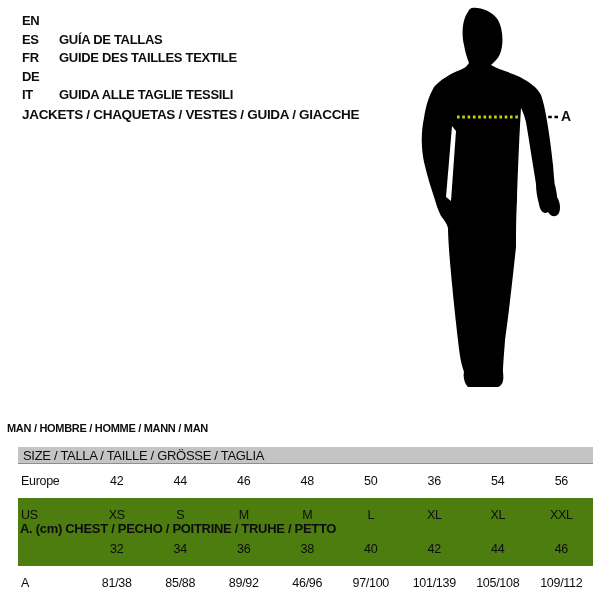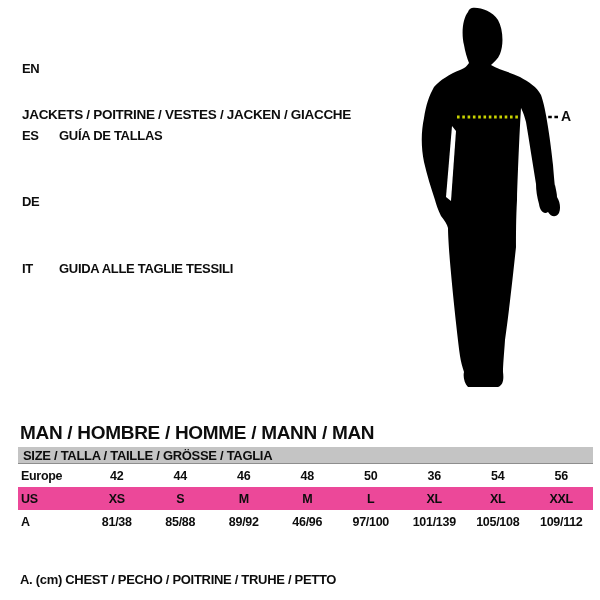--- a/index.html
+++ b/index.html
@@ -2,72 +2,76 @@
 <html><head>
 <meta charset="utf-8">
 <style>
   html,body{margin:0;padding:0;background:#ffffff;}
   body{width:600px;height:600px;font-family:"Liberation Sans",sans-serif;color:#0d0d0d;}
   .page{position:relative;width:600px;height:600px;overflow:hidden;background:#fff;}
 
   
   .lang-list{position:absolute;left:22px;top:12px;font-size:13px;font-weight:bold;
              line-height:18.5px;letter-spacing:-0.3px;}
-  .lang-row{display:flex;margin-top:48px;}
+  .lang-row{display:flex;}
   .lang-code{width:37px;flex:0 0 37px;}
 
   
   .categories{position:absolute;left:22px;top:105px;font-size:13.5px;font-weight:bold;
               line-height:19px;letter-spacing:-0.3px;}
 
   
   .figure-svg{position:absolute;left:0;top:0;width:600px;height:600px;pointer-events:none;}
   .measure-label{position:absolute;left:561px;top:108px;font-size:14px;font-weight:bold;}
 
   
-  .section-title{position:absolute;left:20px;top:422px;font-size:19px;font-weight:bold;
+  .section-title{position:absolute;left:7px;top:422px;font-size:11px;font-weight:bold;
                  letter-spacing:-0.3px;}
 
   
   .size-table{position:absolute;left:18px;top:447px;width:575px;border-collapse:collapse;
-              table-layout:fixed;font-size:12.5px;font-weight:bold;letter-spacing:-0.3px;}
-  .size-table td{padding:0;margin:0;text-align:center;height:23px;vertical-align:middle;}
+              table-layout:fixed;font-size:12.5px;font-weight:normal;letter-spacing:-0.3px;}
+  .size-table td{padding:0;margin:0;text-align:center;height:34px;vertical-align:middle;}
   .size-table tr.t-header td{background:#c4c4c4;text-align:left;padding-left:5px;height:16px;
               border-bottom:1px solid #8e8e8e;font-size:13px;}
   .size-table td.lbl{text-align:left;padding-left:3px;}
-  .size-table tr.row-gray td{background:#ec4899;}
+  .size-table tr.row-gray td{background:#4d7c0f;}
 
   
-  .footnote{position:absolute;left:20px;top:572px;font-size:13px;font-weight:bold;
+  .footnote{position:absolute;left:20px;top:521px;font-size:13px;font-weight:bold;
             letter-spacing:-0.3px;}
 </style>
 </head>
 <body>
 
 <div class="page">
 
   <div class="lang-list">
     <div class="lang-row">
       <span class="lang-code">EN</span>
     </div>
     <div class="lang-row">
       <span class="lang-code">ES</span>
       <span class="lang-label">GUÍA DE TALLAS</span>
     </div>
     <div class="lang-row">
+      <span class="lang-code">FR</span>
+      <span class="lang-label">GUIDE DES TAILLES TEXTILE</span>
+    </div>
+    <div class="lang-row">
       <span class="lang-code">DE</span>
     </div>
     <div class="lang-row">
       <span class="lang-code">IT</span>
       <span class="lang-label">GUIDA ALLE TAGLIE TESSILI</span>
     </div>
   </div>
 
   <div class="categories">
-    <div>JACKETS / POITRINE / VESTES / JACKEN / GIACCHE</div>
+    <div>JACKETS / CHAQUETAS / VESTES / GUIDA / GIACCHE</div>
   </div>
 
   <svg class="figure-svg" viewBox="0 0 600 600" xmlns="http://www.w3.org/2000/svg">
     <path d="M 472 8
              C 480 7 492 11 498 20
              C 503 29 504 44 500 54
              C 498 59 494 62 491 65
              C 499 70 510 72 520 77
              C 529 82 537 87 541 95
              C 546 108 551 145 553 165
@@ -140,20 +144,31 @@
       <td class="lbl">US</td>
       <td>XS</td>
       <td>S</td>
       <td>M</td>
       <td>M</td>
       <td>L</td>
       <td>XL</td>
       <td>XL</td>
       <td>XXL</td>
     </tr>
+    <tr class="row-gray">
+      <td class="lbl"></td>
+      <td>32</td>
+      <td>34</td>
+      <td>36</td>
+      <td>38</td>
+      <td>40</td>
+      <td>42</td>
+      <td>44</td>
+      <td>46</td>
+    </tr>
     <tr>
       <td class="lbl">A</td>
       <td>81/38</td>
       <td>85/88</td>
       <td>89/92</td>
       <td>46/96</td>
       <td>97/100</td>
       <td>101/139</td>
       <td>105/108</td>
       <td>109/112</td>

